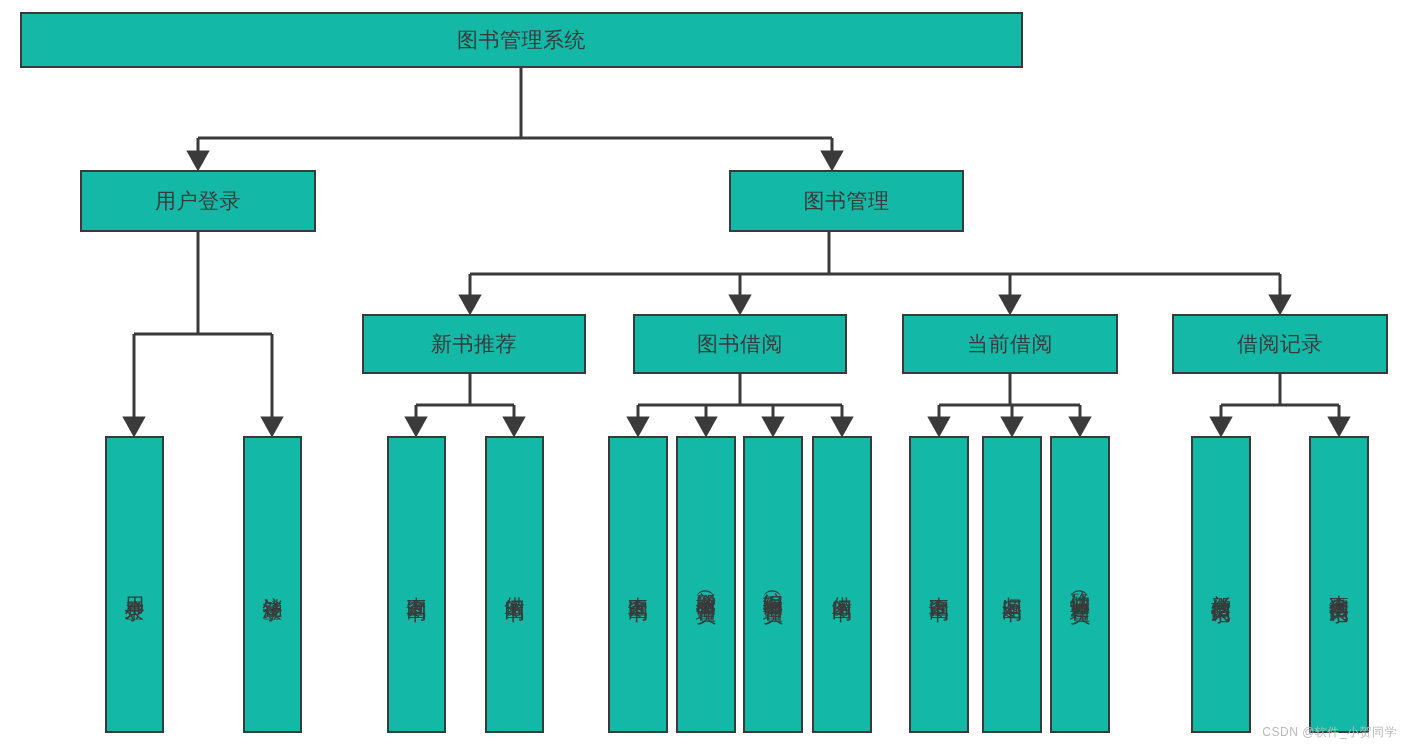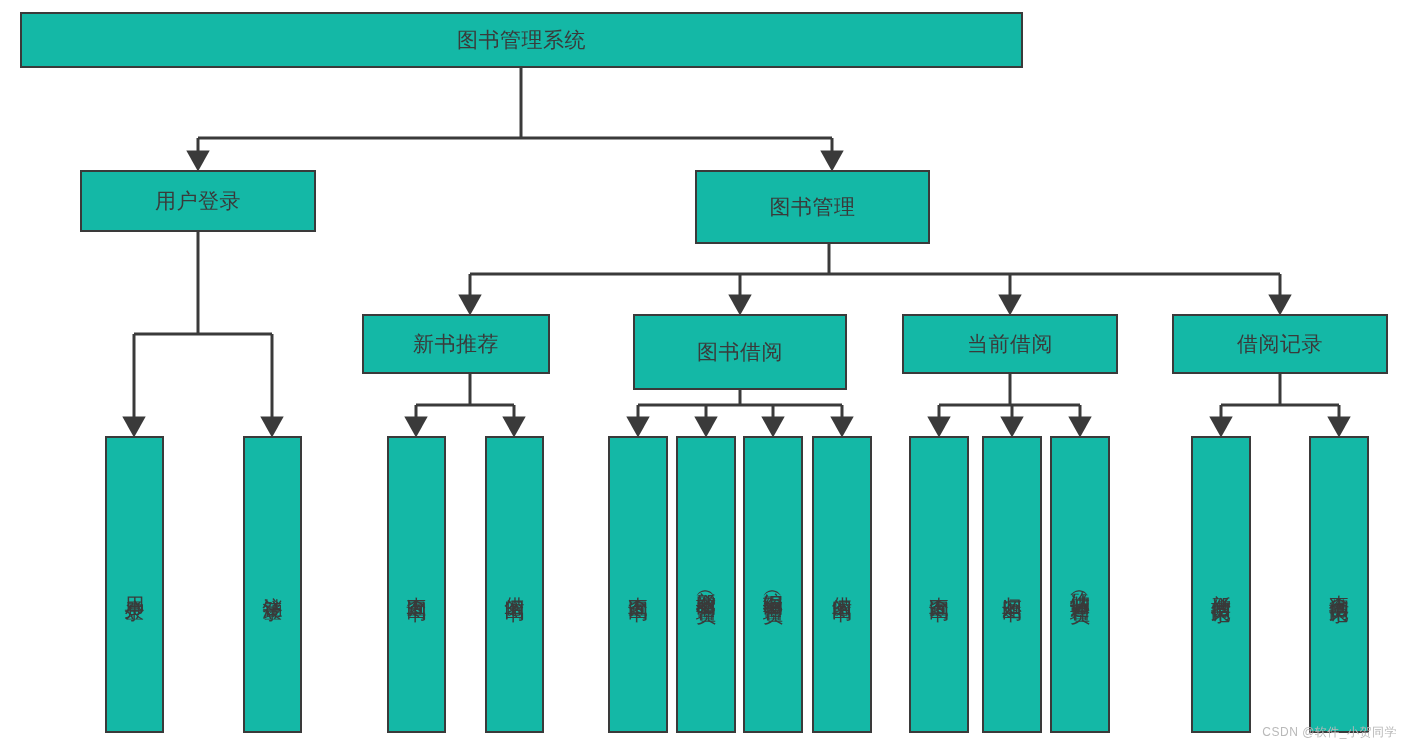--- a/index.html
+++ b/index.html
@@ -134,28 +134,28 @@
     </g>
   </svg>
 
   <div class="node horizontal" id="node-root" style="left: 20px; top: 12px; width: 1003px; height: 56px;">
     <span class="node-label">图书管理系统</span>
   </div>
 
   <div class="node horizontal" id="node-l2-0" style="left: 80px; top: 170px; width: 236px; height: 62px;">
     <span class="node-label">用户登录</span>
   </div>
-  <div class="node horizontal" id="node-l2-1" style="left: 695px; top: 170px; width: 235px; height: 74px;">
+  <div class="node horizontal" id="node-l2-1" style="left: 729px; top: 170px; width: 235px; height: 62px;">
     <span class="node-label">图书管理</span>
   </div>
 
-  <div class="node horizontal" id="node-l3-0" style="left: 362px; top: 314px; width: 188px; height: 60px;">
+  <div class="node horizontal" id="node-l3-0" style="left: 362px; top: 314px; width: 224px; height: 60px;">
     <span class="node-label">新书推荐</span>
   </div>
-  <div class="node horizontal" id="node-l3-1" style="left: 633px; top: 314px; width: 214px; height: 76px;">
+  <div class="node horizontal" id="node-l3-1" style="left: 633px; top: 314px; width: 214px; height: 60px;">
     <span class="node-label">图书借阅</span>
   </div>
   <div class="node horizontal" id="node-l3-3" style="left: 1172px; top: 314px; width: 216px; height: 60px;">
     <span class="node-label">借阅记录</span>
   </div>
   <div class="node horizontal" id="node-l3-2" style="left: 902px; top: 314px; width: 216px; height: 60px;">
     <span class="node-label">当前借阅</span>
   </div>
 
   <div class="node vertical" id="node-leaf-0" style="left: 105px; top: 436px; width: 59px; height: 297px;">

